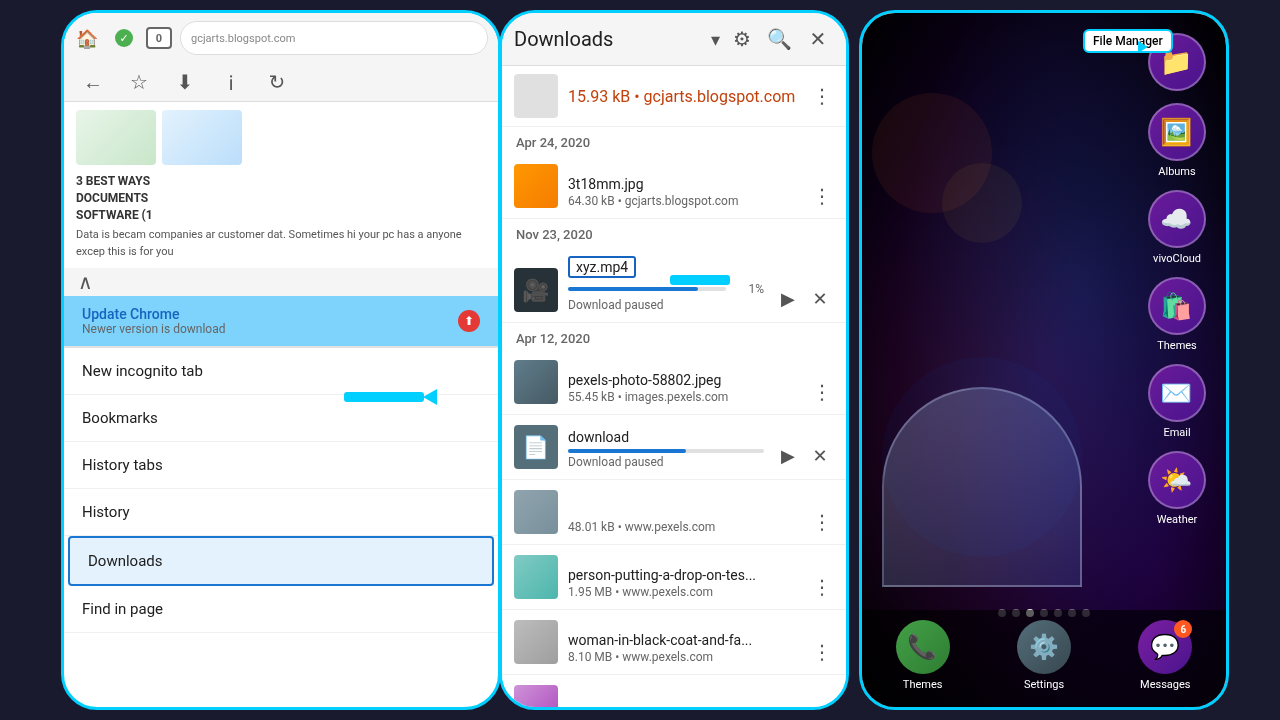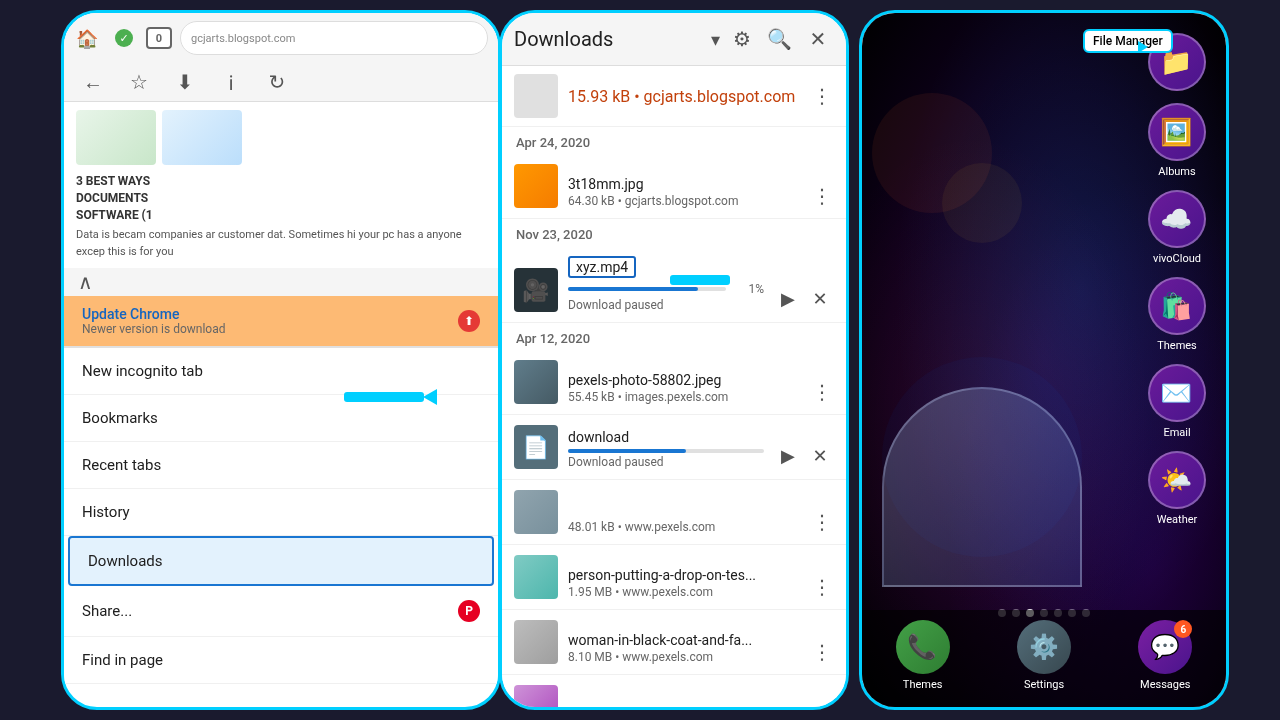--- a/index.html
+++ b/index.html
@@ -149,21 +149,21 @@
       border: 2px solid #1976d2;
       border-radius: 4px;
       margin: 0 4px;
     }
 
     .update-banner {
       display: flex;
       align-items: center;
       justify-content: space-between;
       padding: 10px 18px;
-      background: #fdba74;
+      background: #7dd3fc;
       border-bottom: 1px solid #e0e0e0;
     }
 
     .update-text { font-size: 14px; color: #1565c0; font-weight: 500; }
     .update-sub { font-size: 12px; color: #666; }
 
     
     .phone-2 {
       width: 350px;
       height: 700px;
@@ -475,34 +475,28 @@
   </div>
 
   <div class="context-menu">
     <div class="menu-item">
       <span>New incognito tab</span>
     </div>
     <div class="menu-item">
       <span>Bookmarks</span>
     </div>
     <div class="menu-item">
-      <span>Recent tabs</span>
+      <span>History tabs</span>
     </div>
     <div class="menu-item">
       <span>History</span>
     </div>
 
     <div class="menu-item highlighted">
       <span>Downloads</span>
-    </div>
-    <div class="menu-item">
-      <span>Share...</span>
-      <div style="width:22px;height:22px;border-radius:50%;background:#e60023;display:flex;align-items:center;justify-content:center;">
-        <span style="color:#fff;font-size:12px;font-weight:bold;">P</span>
-      </div>
     </div>
     <div class="menu-item">
       <span>Find in page</span>
     </div>
 
   </div>
 
   <div style="position:absolute;top:376px;left:280px;display:flex;align-items:center;">
     <div style="width:80px;height:10px;background:#00cfff;border-radius:3px;"></div>
     <div style="width:0;height:0;border-top:8px solid transparent;border-bottom:8px solid transparent;border-right:14px solid #00cfff;margin-left:-1px;"></div>

